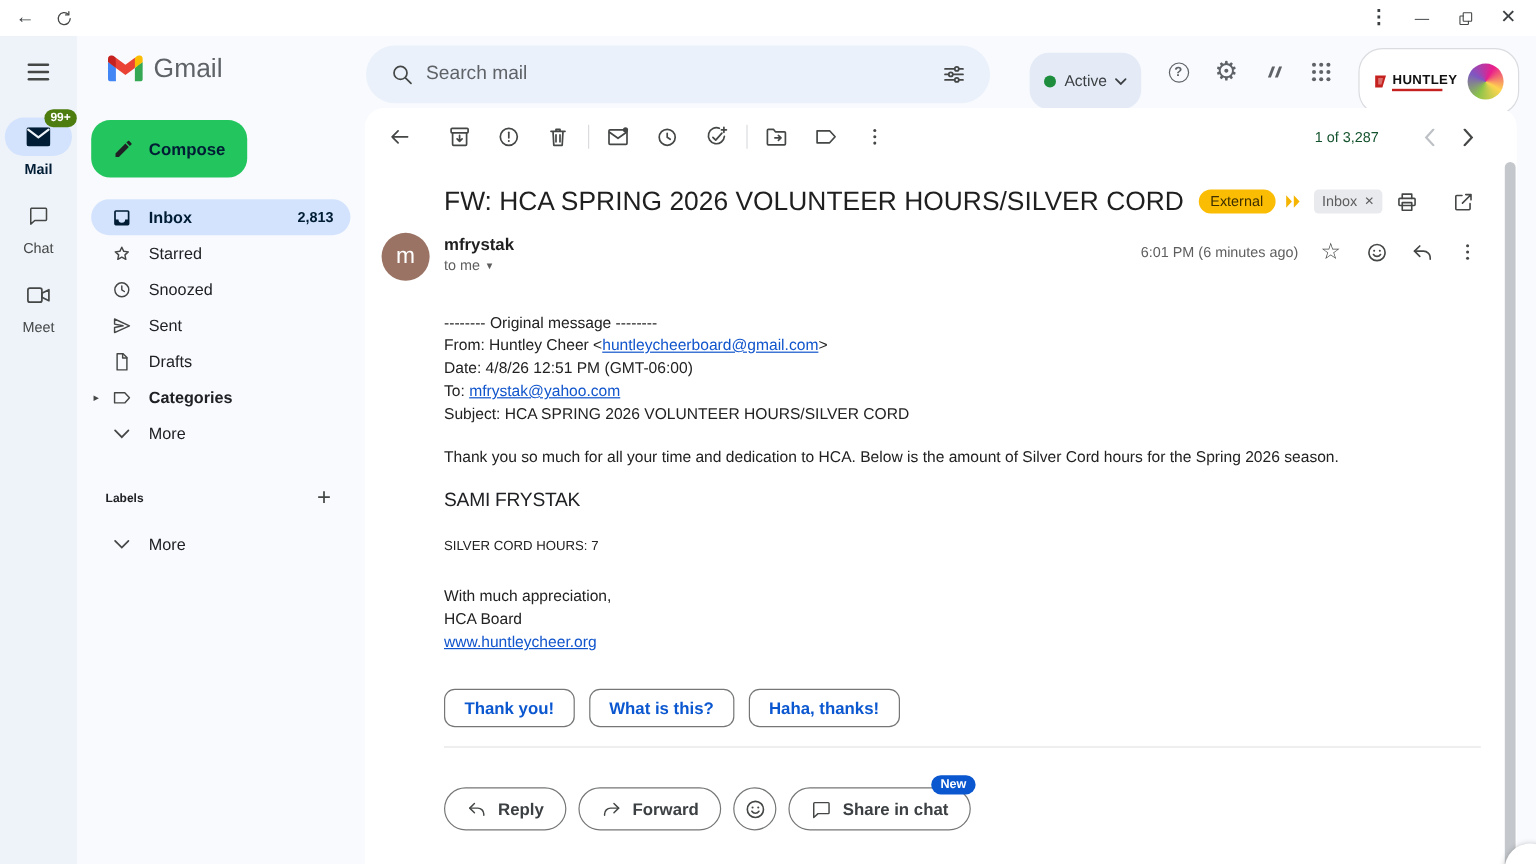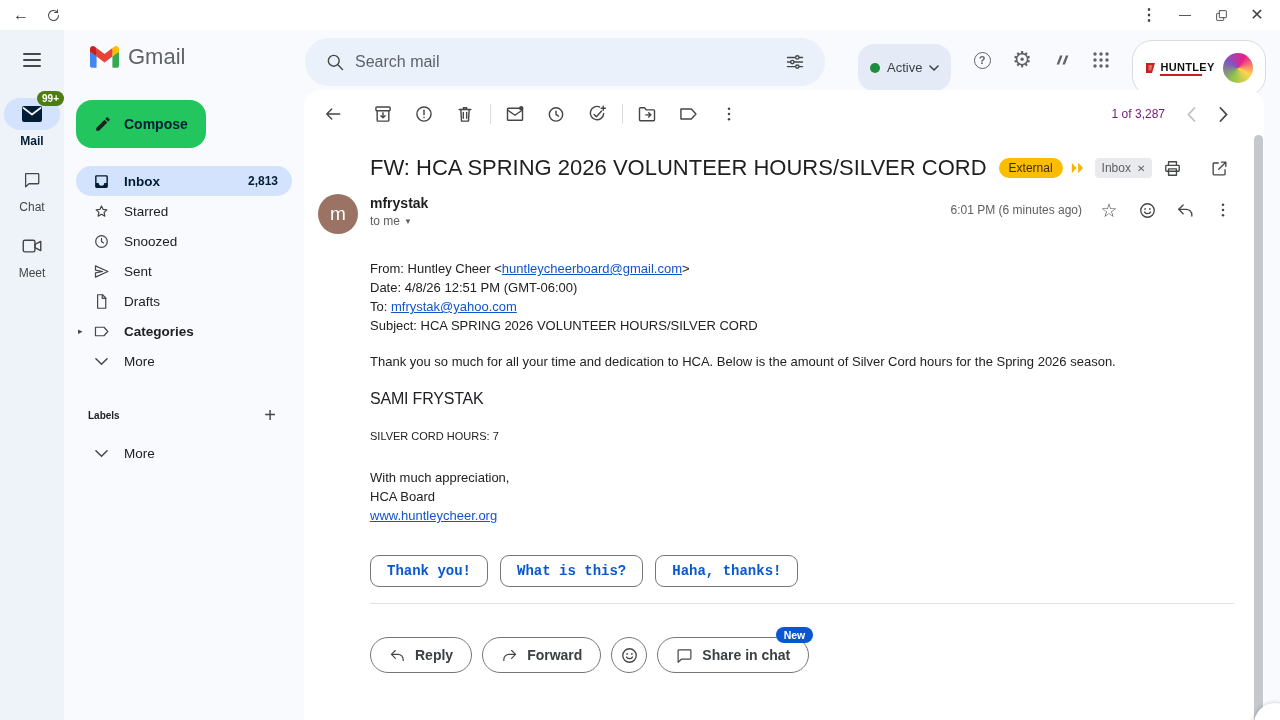--- a/index.html
+++ b/index.html
@@ -68,21 +68,21 @@
 
   
   .mail-pane { position:absolute; left:304px; top:60px; right:16px; bottom:0; background:#fff; border-radius:16px 16px 0 0; }
   .mail-scrollbar { position:absolute; right:1px; top:45px; bottom:0; width:9px; background:#c4c7cb; border-radius:5px 5px 0 0; cursor:pointer; }
 
   .mail-toolbar { display:flex; align-items:center; height:48px; padding:0 25px 0 8px; }
   .tbtn { width:32px; height:32px; margin:0 4.5px; display:flex; align-items:center; justify-content:center; border-radius:50%; cursor:pointer; }
   .tbtn.back { margin-right:14px; }
   .tb-divider { width:1px; height:20px; background:#dadce0; margin:0 4px; }
   .pagination { margin-left:auto; display:flex; align-items:center; }
-  .page-count { font-size:12px; color:#701a75; margin-right:10px; }
+  .page-count { font-size:12px; color:#14532d; margin-right:26px; }
   .page-chev { width:32px; height:32px; display:flex; align-items:center; justify-content:center; border-radius:50%; cursor:pointer; }
 
   .subject-row { display:flex; align-items:center; margin:14px 25px 0 66px; }
   .subject-title { font-size:22px; font-weight:400; color:#1f1f1f; margin-right:12px; white-space:nowrap; }
   .badge-external { background:#fbbc04; color:#3c2e00; font-size:12px; font-weight:500; padding:3px 10px; border-radius:10px; margin-right:8px; }
   .importance-icon { margin-right:8px; display:flex; }
   .chip-inbox { background:#e9eaee; color:#5e5e5e; font-size:12px; padding:3px 7px; border-radius:4px; display:flex; align-items:center; gap:6px; }
   .chip-x { font-size:10px; color:#5e5e5e; cursor:pointer; }
   .subject-actions { margin-left:auto; display:flex; gap:6px; }
 
@@ -98,21 +98,21 @@
   .star-glyph { font-size:19px; color:#444746; line-height:1; }
 
   .email-body { margin:25px 30px 0 66px; font-size:13px; line-height:19px; color:#222; }
   .email-body a { color:#1155cc; text-decoration:underline; cursor:pointer; }
   .para { margin-top:17px; }
   .big-name { margin-top:18px; font-size:16px; letter-spacing:-0.2px; color:#202124; }
   .hours { margin-top:19px; font-size:11px; }
   .closing { margin-top:22px; }
 
   .smart-replies { display:flex; gap:12px; margin:30px 30px 0 66px; }
-  .smart-chip { border:1px solid #747775; border-radius:9px; padding:7px 16px; font-size:14px; font-weight:600; color:#0b57d0; background:#fff; cursor:pointer; font-family:Liberation Mono, monospace; }
+  .smart-chip { border:1px solid #747775; border-radius:9px; padding:7px 16px; font-size:14px; font-weight:600; color:#0b57d0; background:#fff; cursor:pointer; font-family:Liberation Sans, sans-serif; }
 
   .body-divider { border:none; border-top:1px solid #e3e3e3; margin:16px 30px 0 66px; }
 
   .action-row { display:flex; align-items:center; margin:33px 30px 0 66px; }
   .action-btn { display:flex; align-items:center; gap:9px; border:1px solid #747775; border-radius:18px; height:36px; padding:0 18px; background:#fff; font-size:14px; font-weight:600; color:#3c4043; cursor:pointer; margin-right:10px; font-family:"Liberation Sans",sans-serif; }
   .emoji-btn { width:36px; height:36px; border:1px solid #747775; border-radius:50%; background:#fff; display:flex; align-items:center; justify-content:center; cursor:pointer; margin-right:10px; }
   .share-wrap { position:relative; }
   .new-badge { position:absolute; top:-10px; right:-4px; background:#0b57d0; color:#fff; font-size:10.5px; font-weight:700; padding:2px 8px; border-radius:10px; }
 
   .side-panel-toggle { position:absolute; left:1254px; top:673px; width:42px; height:42px; border-radius:50%; background:#fff; box-shadow:0 1px 5px rgba(0,0,0,.3); display:flex; align-items:center; justify-content:center; cursor:pointer; }
@@ -505,20 +505,21 @@
                 <circle cx="12" cy="5" r="1.7"></circle>
                 <circle cx="12" cy="12" r="1.7"></circle>
                 <circle cx="12" cy="19" r="1.7"></circle>
               </g>
             </svg>
         </span>
       </div>
     </div>
 
     <div class="email-body">
+      <div>-------- Original message --------</div>
       <div>
         <span>From: Huntley Cheer &lt;</span><a>huntleycheerboard@gmail.com</a><span>&gt;</span>
       </div>
       <div>Date: 4/8/26 12:51 PM (GMT-06:00)</div>
       <div>
         <span>To: </span><a>mfrystak@yahoo.com</a>
       </div>
       <div>Subject: HCA SPRING 2026 VOLUNTEER HOURS/SILVER CORD</div>
       <div class="para">Thank you so much for all your time and dedication to HCA. Below is the amount of Silver Cord hours for the Spring 2026 season.</div>
       <div class="big-name">SAMI FRYSTAK</div>

